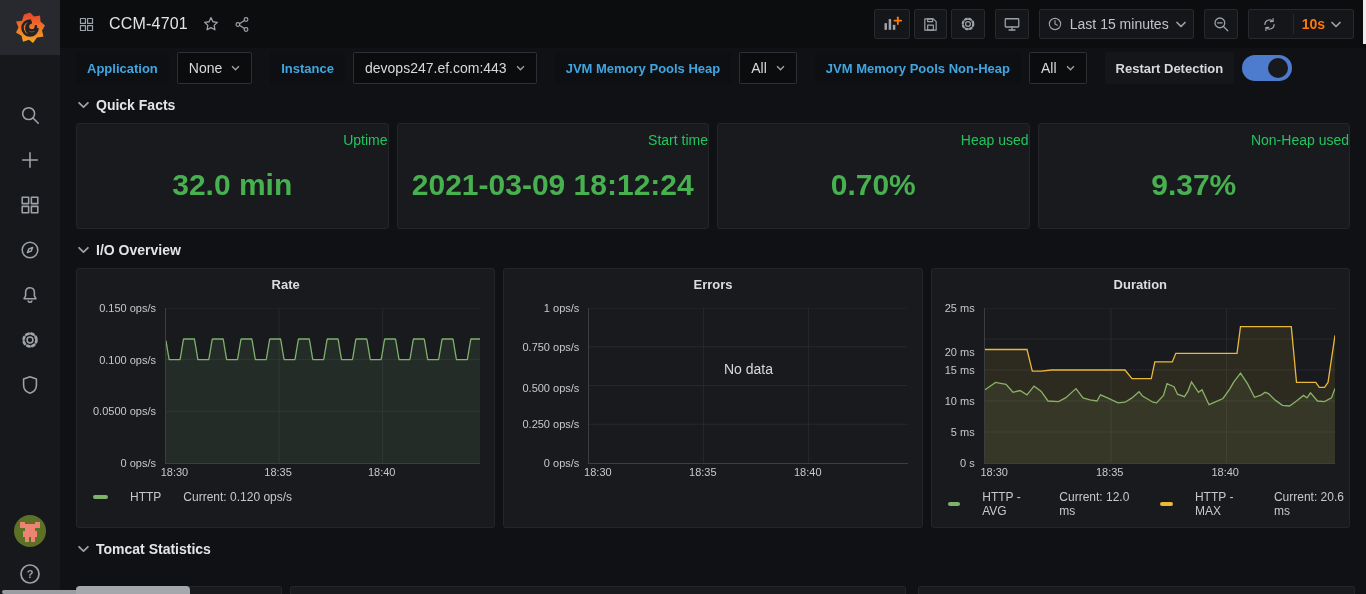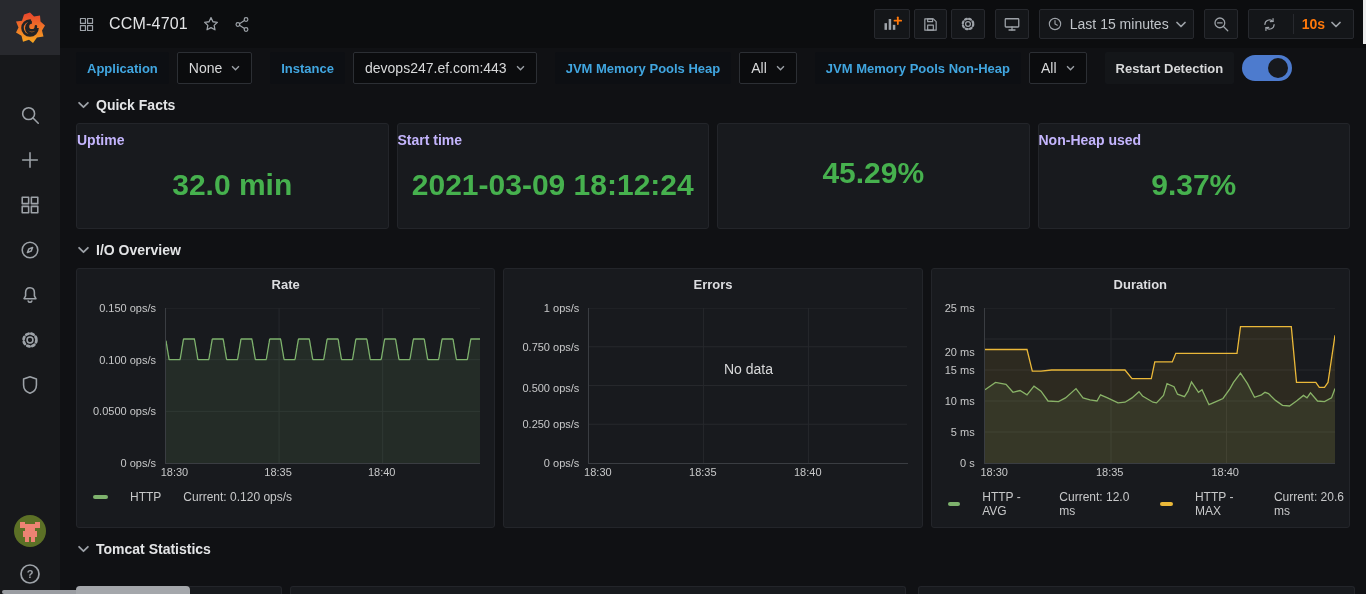--- a/index.html
+++ b/index.html
@@ -40,21 +40,21 @@
   .chip-value { background:#0b0c0e; border:1px solid #2c2f34; color:#d8d9da; gap:9px; cursor:pointer; font-size:14px; }
   .chip-value svg { stroke:#9da2a8; fill:none; stroke-width:1.6; }
   .toggle { width:50px; height:26px; border-radius:14px; position:relative; cursor:pointer; }
   .toggle .knob { position:absolute; top:3px; right:4px; width:20px; height:20px; border-radius:50%; background:#17191d; }
 
   .section-header { display:flex; align-items:center; gap:7px; margin:13px 0 10px 2px; font-size:14px; font-weight:700; color:#e3e4e6; cursor:pointer; }
   .section-header svg { stroke:#9da2a8; fill:none; stroke-width:1.6; stroke-linecap:round; stroke-linejoin:round; }
 
   .stats-row { display:flex; gap:8px; height:106px; }
   .stat-panel { flex:1; background:#181a1e; border:1px solid #23252a; border-radius:3px; position:relative; display:flex; flex-direction:column; }
-  .ptitle { text-align:left; padding-top:8px; font-size:14px; font-weight:700; color:#c4b5fd; }
+  .ptitle { text-align:right; padding-top:8px; font-size:14px; font-weight:400; color:#22c55e; }
   .stat-value { flex:1; display:flex; align-items:center; justify-content:center; font-size:30px; font-weight:700; padding-bottom:6px; }
 
   .graphs-row { display:flex; gap:8px; height:260px; margin-top:3px; }
   .graph-panel { flex:1; background:#181a1e; border:1px solid #23252a; border-radius:3px; overflow:hidden; }
   .gtitle { text-align:center; padding:8px 0 16px; font-size:13px; font-weight:600; color:#dcdde0; }
   .plot-row { display:flex; padding:0 14px 0 10px; height:156px; }
   .ylabels { position:relative; flex-shrink:0; }
   .ylabels span { position:absolute; right:9px; font-size:11px; color:#c7c8c9; white-space:nowrap; }
   .plot { flex:1; position:relative; border-left:1px solid #3a3d42; border-bottom:1px solid #3a3d42; }
   .plot svg { position:absolute; inset:0; }
@@ -307,21 +307,22 @@
       <div class="stats-row">
         <div class="stat-panel">
           <div class="ptitle">Uptime</div>
           <div class="stat-value" style="color: rgb(70, 177, 78);">32.0 min</div>
         </div>
         <div class="stat-panel">
           <div class="ptitle">Start time</div>
           <div class="stat-value" style="color: rgb(70, 177, 78);">2021-03-09 18:12:24</div>
         </div>
         <div class="stat-panel">
-          <div class="stat-value" style="color: rgb(70, 177, 78);">45.29%</div>
+          <div class="ptitle">Heap used</div>
+          <div class="stat-value" style="color: rgb(70, 177, 78);">0.70%</div>
         </div>
         <div class="stat-panel">
           <div class="ptitle">Non-Heap used</div>
           <div class="stat-value" style="color: rgb(70, 177, 78);">9.37%</div>
         </div>
       </div>
 
       <div class="section-header">
         <svg width="11" height="8" viewBox="0 0 10 7">
             <polyline points="1,1.5 5,5.5 9,1.5"></polyline>

